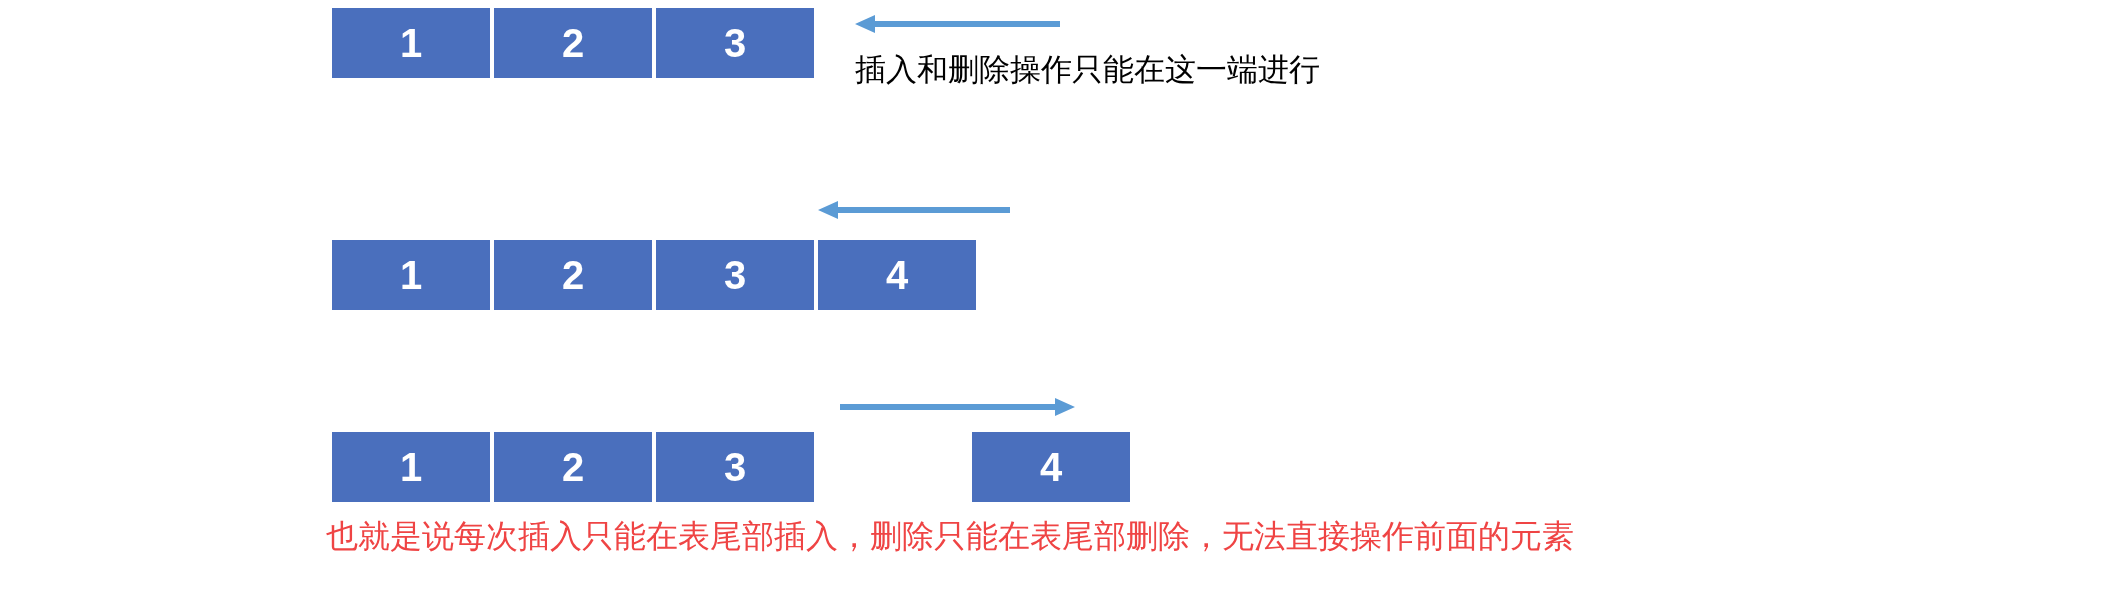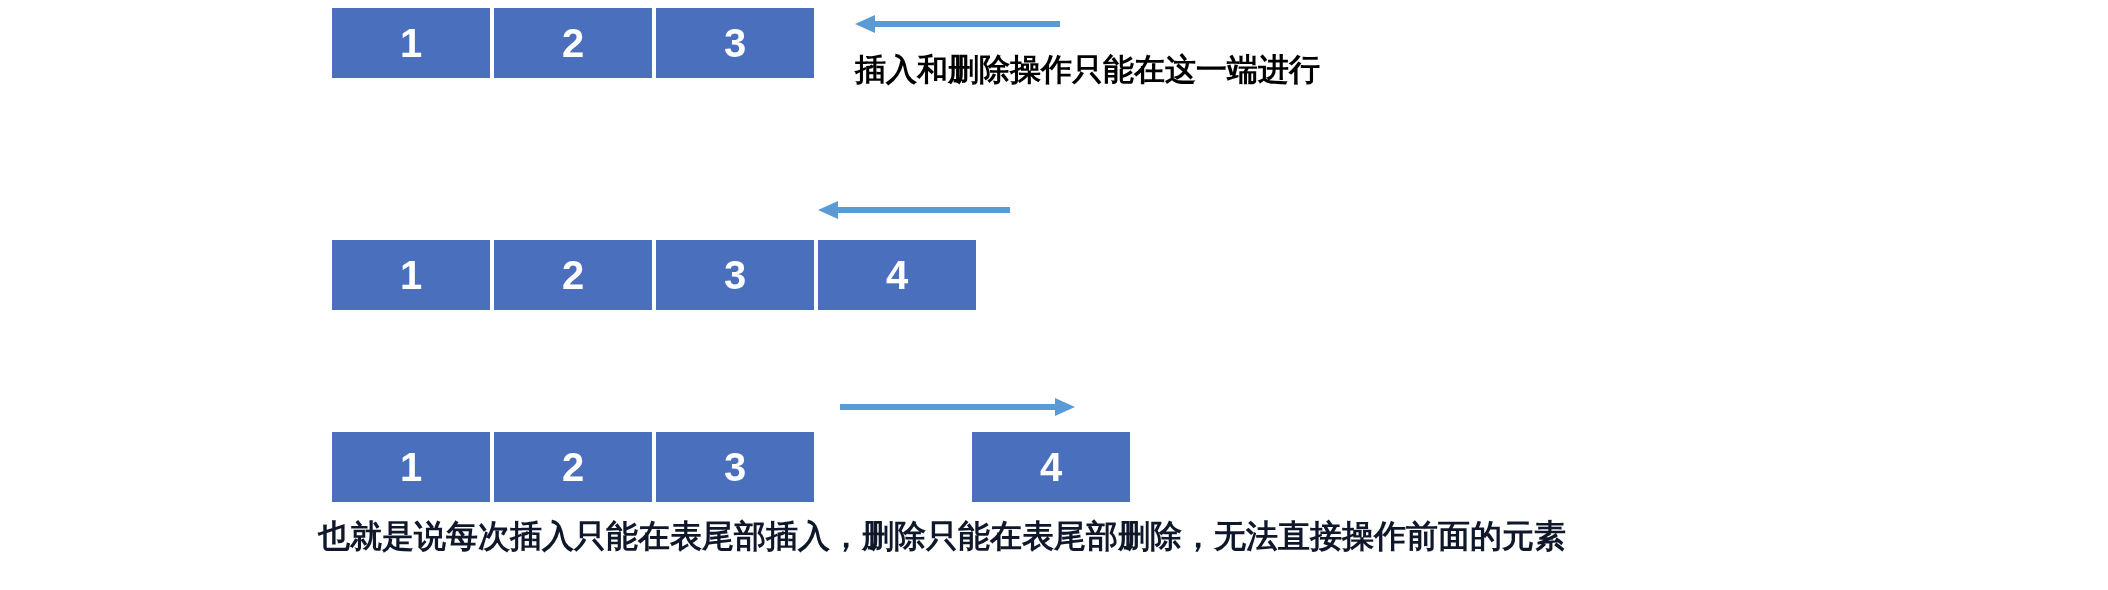--- a/index.html
+++ b/index.html
@@ -43,21 +43,21 @@
   }
   .arrow svg { display: block; overflow: visible; }
 
   
   .caption {
     position: absolute;
     color: #000000;
     font-size: 31px;
     line-height: 1.15;
     white-space: nowrap;
-    font-weight: bold;
+    font-weight: normal;
   }
   .caption-bottom {
     font-size: 32px;
   }
 </style>
 </head>
 <body>
 
 <div id="canvas" style="background: rgb(255, 255, 255);">
 
@@ -94,15 +94,15 @@
     <div class="cell" style="left: 656px; top: 432px; width: 158px; height: 70px; background: rgb(74, 111, 189);">3</div>
     <div class="cell" style="left: 972px; top: 432px; width: 158px; height: 70px; background: rgb(74, 111, 189);">4</div>
 
     <div class="arrow" style="left: 840px; top: 395px; width: 235px;">
         <svg width="235" height="24" viewBox="0 0 235 24">
           <polygon points="215.0,3.0 235.0,12.0 215.0,21.0 215.0,15.0 0.0,15.0 0.0,9.0 215.0,9.0" fill="#5B9BD5"></polygon>
         </svg>
       </div>
   </div>
 
-  <div class="caption caption-bottom" style="left: 318px; top: 518px; color: #0f172a;">也就是说每次插入只能在表尾部插入，删除只能在表尾部删除，无法直接操作前面的元素</div>
+  <div class="caption caption-bottom" style="left: 326px; top: 518px; color: #ef4444;">也就是说每次插入只能在表尾部插入，删除只能在表尾部删除，无法直接操作前面的元素</div>
 
 </div>
 
 </body></html>

